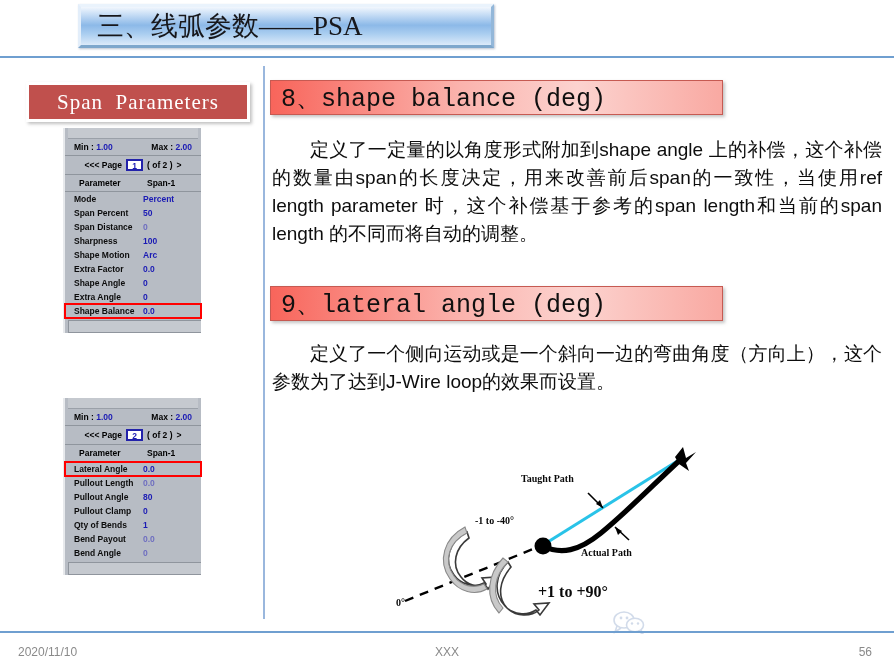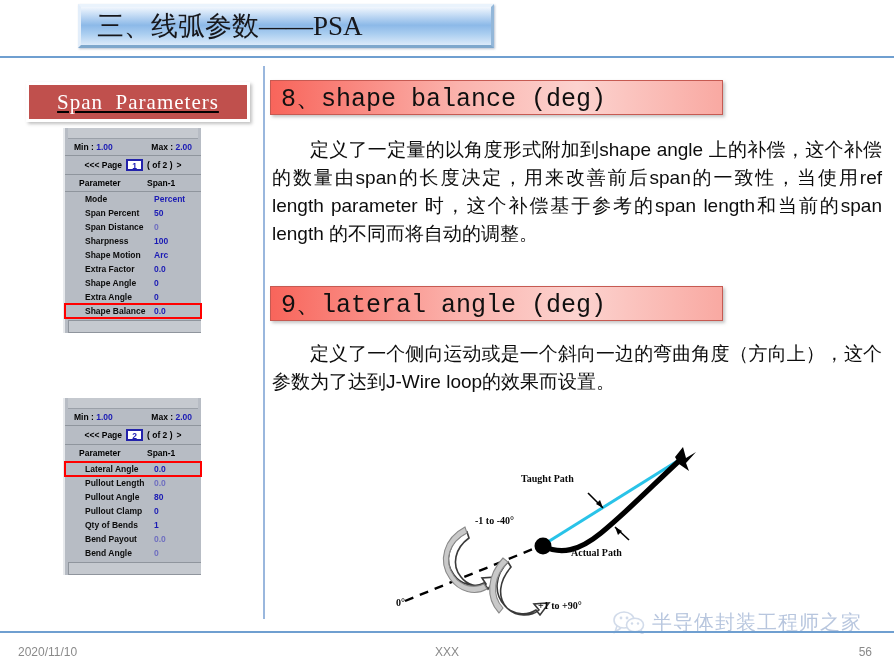--- a/index.html
+++ b/index.html
@@ -50,21 +50,21 @@
 
   
   #span-param-box {
     position: absolute;
     left: 26px; top: 82px;
     width: 224px; height: 40px;
     background: #c0504d;
     border: 3px solid #ffffff;
     box-sizing: border-box;
     box-shadow: 2px 2px 3px rgba(120,120,120,.45);
-    display: flex; align-items: center; justify-content: center; text-decoration: underline;
+    display: flex; align-items: center; justify-content: center;
   }
   #span-param-box .sp-text {
     font-family: "Liberation Serif", serif;
     font-size: 21px;
     color: #ffffff;
     letter-spacing: 1px;
     white-space: pre;
   }
 
   
@@ -115,21 +115,21 @@
   }
   .panel .hdr-row {
     display: flex;
     padding: 3px 4px 3px 14px;
     border-bottom: 1px solid #8f959d;
     font-weight: bold;
   }
   .panel .hdr-row .h1 { width: 68px; }
   .panel .row {
     display: flex;
-    padding: 2px 4px 2px 20px;
+    padding: 2px 4px 2px 9px;
     font-weight: bold;
     position: relative;
     align-items: flex-end;
   }
   .panel .row .k { width: 69px; color: #0c0c0c; }
   .panel .row .v { color: #1a1ab4; }
   .panel .row .v.dim { color: #6e6ec0; }
   .panel .row.highlight {
     outline: 2px solid #ff0000;
     outline-offset: -1px;
@@ -389,36 +389,35 @@
              C102,193 104,170 120,153 Z" fill="#c9c9c9" stroke="#8a8a8a" stroke-width="1.1"></path>
 
     <line x1="205" y1="88" x2="220" y2="103" stroke="#000" stroke-width="1.6"></line>
     <path d="M220,103 L213,99 L217,95 Z" fill="#000"></path>
 
     <line x1="246" y1="135" x2="232" y2="122" stroke="#000" stroke-width="1.6"></line>
     <path d="M232,122 L239,126 L235,130 Z" fill="#000"></path>
   </svg>
 
   <div style="position:absolute;left:138px;top:68px;font-family:'Liberation Serif',serif;font-weight:bold;font-size:10px;color:#0a0a0a;">Taught Path</div>
-  <div style="position:absolute;left:188px;top:142px;font-family:'Liberation Serif',serif;font-weight:bold;font-size:10px;color:#0a0a0a;">Actual Path</div>
+  <div style="position:absolute;left:198px;top:142px;font-family:'Liberation Serif',serif;font-weight:bold;font-size:10px;color:#0a0a0a;">Actual Path</div>
   <div style="position:absolute;left:92px;top:110px;font-family:'Liberation Serif',serif;font-weight:bold;font-size:10px;color:#0a0a0a;">-1 to -40°</div>
-  <div style="position:absolute;left:155px;top:195px;font-family:'Liberation Serif',serif;font-weight:bold;font-size:10px;color:#0a0a0a;text-align:right;">+1 to +90°</div>
+  <div style="position:absolute;left:155px;top:178px;font-family:'Liberation Serif',serif;font-weight:bold;font-size:16px;color:#0a0a0a;text-align:right;">+1 to +90°</div>
   <div style="position:absolute;left:13px;top:192px;font-family:'Liberation Serif',serif;font-weight:bold;font-size:10px;color:#0a0a0a;">0°</div>
 </div>
 
 <div id="watermark">
   <svg width="34" height="24" viewBox="0 0 34 24">
     <ellipse cx="12" cy="10" rx="10" ry="8" fill="none" stroke="#aebfd9" stroke-width="1.6"></ellipse>
     <path d="M5,16 L3,22 L9,18" fill="none" stroke="#aebfd9" stroke-width="1.6"></path>
     <circle cx="9" cy="8" r="1.4" fill="#aebfd9"></circle>
     <circle cx="15" cy="8" r="1.4" fill="#aebfd9"></circle>
     <ellipse cx="23" cy="15" rx="8.5" ry="6.8" fill="#ffffff" stroke="#aebfd9" stroke-width="1.6"></ellipse>
     <path d="M29,20 L31,24 L26,21" fill="none" stroke="#aebfd9" stroke-width="1.6"></path>
     <circle cx="20" cy="13.5" r="1.2" fill="#aebfd9"></circle>
     <circle cx="26" cy="13.5" r="1.2" fill="#aebfd9"></circle>
   </svg>
-  <span class="wm-text">半导体封装工程师之家</span>
 </div>
 
 <div id="footer-rule"></div>
 <div class="footer-text" id="footer-date">2020/11/10</div>
 <div class="footer-text" id="footer-center">XXX</div>
 <div class="footer-text" id="footer-page">56</div>
 
 </body></html>

